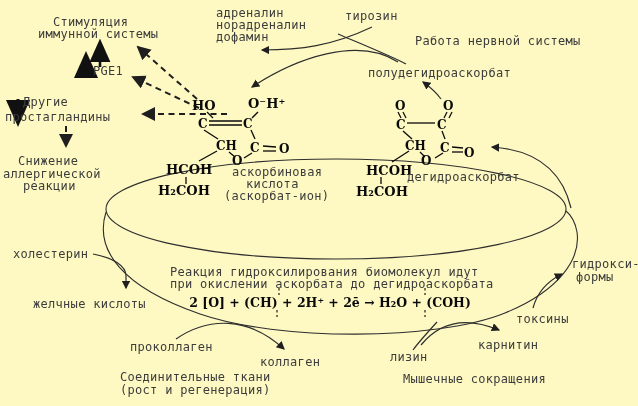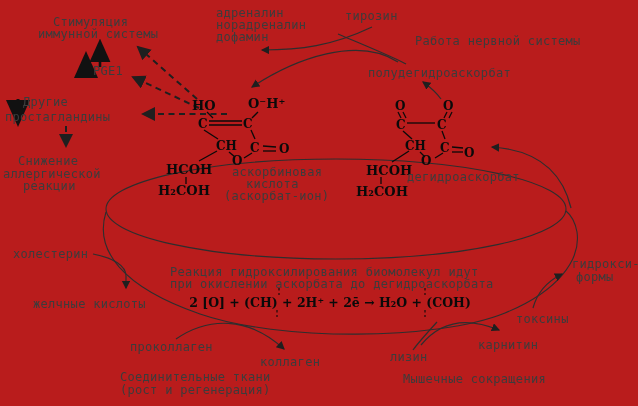--- a/index.html
+++ b/index.html
@@ -1,16 +1,16 @@
 <!DOCTYPE html>
 <html><head>
 <meta charset="utf-8">
 <style>
   html,body{margin:0;padding:0;background:#ffffff;}
-  .stage{width:638px;height:406px;position:relative;background:#b91c1c;overflow:hidden;}
+  .stage{width:638px;height:406px;position:relative;background:#fef9c3;overflow:hidden;}
   svg{display:block;}
   .lbl{font-family:"DejaVu Sans Mono","Liberation Mono",monospace;font-size:12px;letter-spacing:0.3px;fill:#3c3c3c;}
   .frm{font-family:"DejaVu Serif","Liberation Serif",serif;font-weight:bold;font-size:13px;fill:#0a0a0a;}
   .frm-s{font-family:"DejaVu Serif","Liberation Serif",serif;font-weight:bold;font-size:12px;fill:#0a0a0a;}
   .eq{font-family:"DejaVu Serif","Liberation Serif",serif;font-weight:bold;font-size:12.5px;fill:#0a0a0a;}
   .curve{fill:none;stroke:#2e2e2e;stroke-width:1.1;}
   .arrow{fill:none;stroke:#2e2e2e;stroke-width:1.2;}
   .dashed{fill:none;stroke:#1f1f1f;stroke-width:2;stroke-dasharray:6 4.5;}
   .bold-arrow{fill:none;stroke:#111;stroke-width:2.6;}
   .glyph-arrow{fill:none;stroke:#111;stroke-width:3;}

